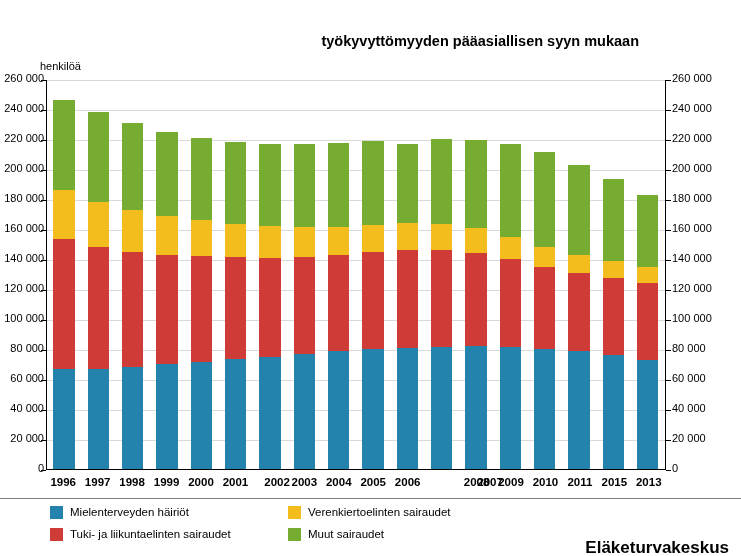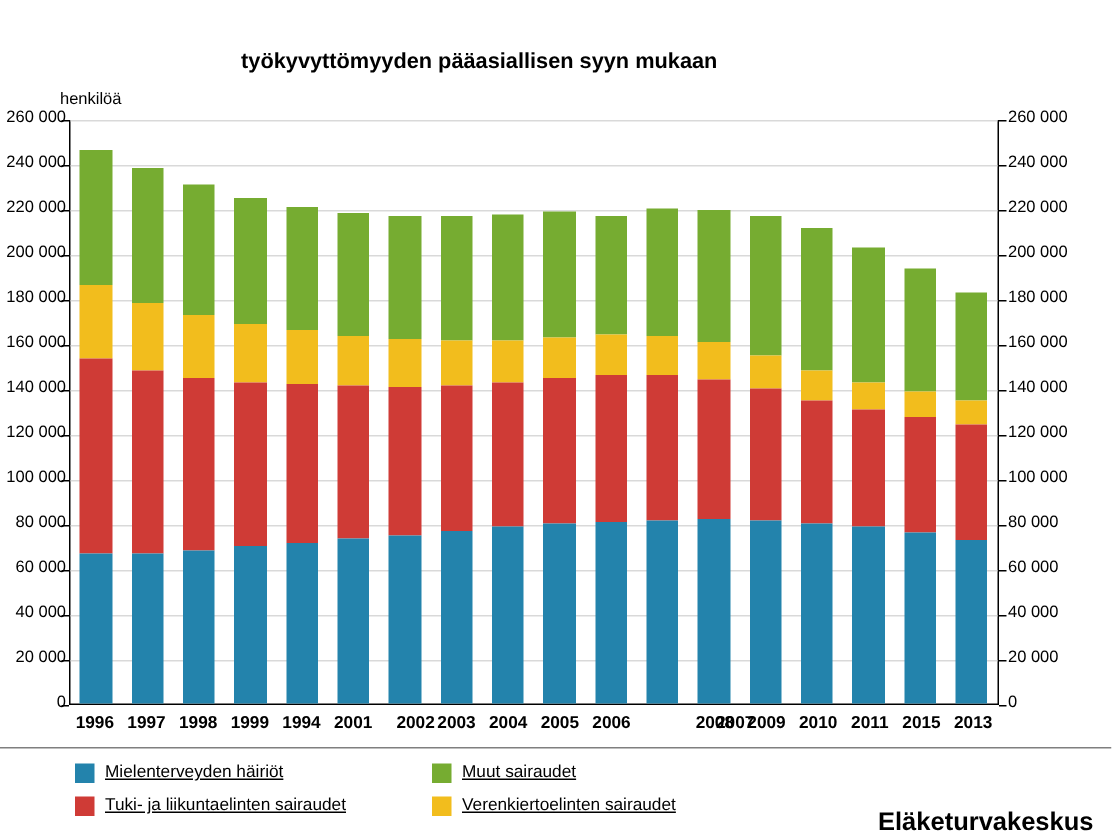--- a/index.html
+++ b/index.html
@@ -27,21 +27,21 @@
     text-align: center;
     font-size: 17.5px;
     font-weight: bold;
     letter-spacing: -0.2px;
   }
   #subtitle {
     position: absolute;
     top: 33px;
     left: 0;
     width: 639px;
-    text-align: center;
+    text-align: right;
     font-size: 14.5px;
     font-weight: bold;
   }
   #unit-label {
     position: absolute;
     top: 60px;
     left: 40px;
     font-size: 11px;
   }
   
@@ -126,24 +126,23 @@
     left: 50px;
     width: 620px;
     font-size: 11.5px;
   }
   .legend-col {
     position: absolute;
     top: 0;
   }
   .legend-item {
     display: flex;
-    align-items: center;
+    align-items: flex-start;
     height: 18px;
     margin-bottom: 4px;
-    text-decoration: underline;
   }
   .swatch {
     width: 13px;
     height: 13px;
     margin-right: 7px;
   }
   #source {
     position: absolute;
     right: 12px;
     top: 538px;
@@ -345,21 +344,21 @@
       <div class="ytick-right" style="top: 102px;">240 000</div>
       <div class="tickmark-right" style="left: 666px; top: 110px;"></div>
       <div class="ytick-right" style="top: 72px;">260 000</div>
       <div class="tickmark-right" style="left: 666px; top: 80px;"></div>
     </div>
   <div id="xaxis">
       <div class="xtick" style="left: 43.2222px;">1996</div>
       <div class="xtick" style="left: 77.6667px;">1997</div>
       <div class="xtick" style="left: 112.111px;">1998</div>
       <div class="xtick" style="left: 146.556px;">1999</div>
-      <div class="xtick" style="left: 181px;">1994</div>
+      <div class="xtick" style="left: 181px;">2000</div>
       <div class="xtick" style="left: 215.444px;">2001</div>
       <div class="xtick" style="left: 249.889px; text-align: right;">2002</div>
       <div class="xtick" style="left: 284.333px;">2003</div>
       <div class="xtick" style="left: 318.778px;">2004</div>
       <div class="xtick" style="left: 353.222px;">2005</div>
       <div class="xtick" style="left: 387.667px;">2006</div>
       <div class="xtick" style="left: 422.111px; margin-left: 48px;">2007</div>
       <div class="xtick" style="left: 456.556px;">2008</div>
       <div class="xtick" style="left: 491px;">2009</div>
       <div class="xtick" style="left: 525.444px;">2010</div>
@@ -376,24 +375,24 @@
           <span class="swatch" style="background: rgb(35, 131, 172);"></span>
           <span>Mielenterveyden häiriöt</span>
         </div>
         <div class="legend-item">
           <span class="swatch" style="background: rgb(207, 59, 54);"></span>
           <span>Tuki- ja liikuntaelinten sairaudet</span>
         </div>
       </div>
       <div class="legend-col" style="left: 238px;">
         <div class="legend-item">
+          <span class="swatch" style="background: rgb(242, 189, 29);"></span>
+          <span>Verenkiertoelinten sairaudet</span>
+        </div>
+        <div class="legend-item">
           <span class="swatch" style="background: rgb(118, 172, 49);"></span>
           <span>Muut sairaudet</span>
         </div>
-        <div class="legend-item">
-          <span class="swatch" style="background: rgb(242, 189, 29);"></span>
-          <span>Verenkiertoelinten sairaudet</span>
-        </div>
       </div>
     </div>
 
   <div id="source">Eläketurvakeskus</div>
 </div>
 
 </body></html>

